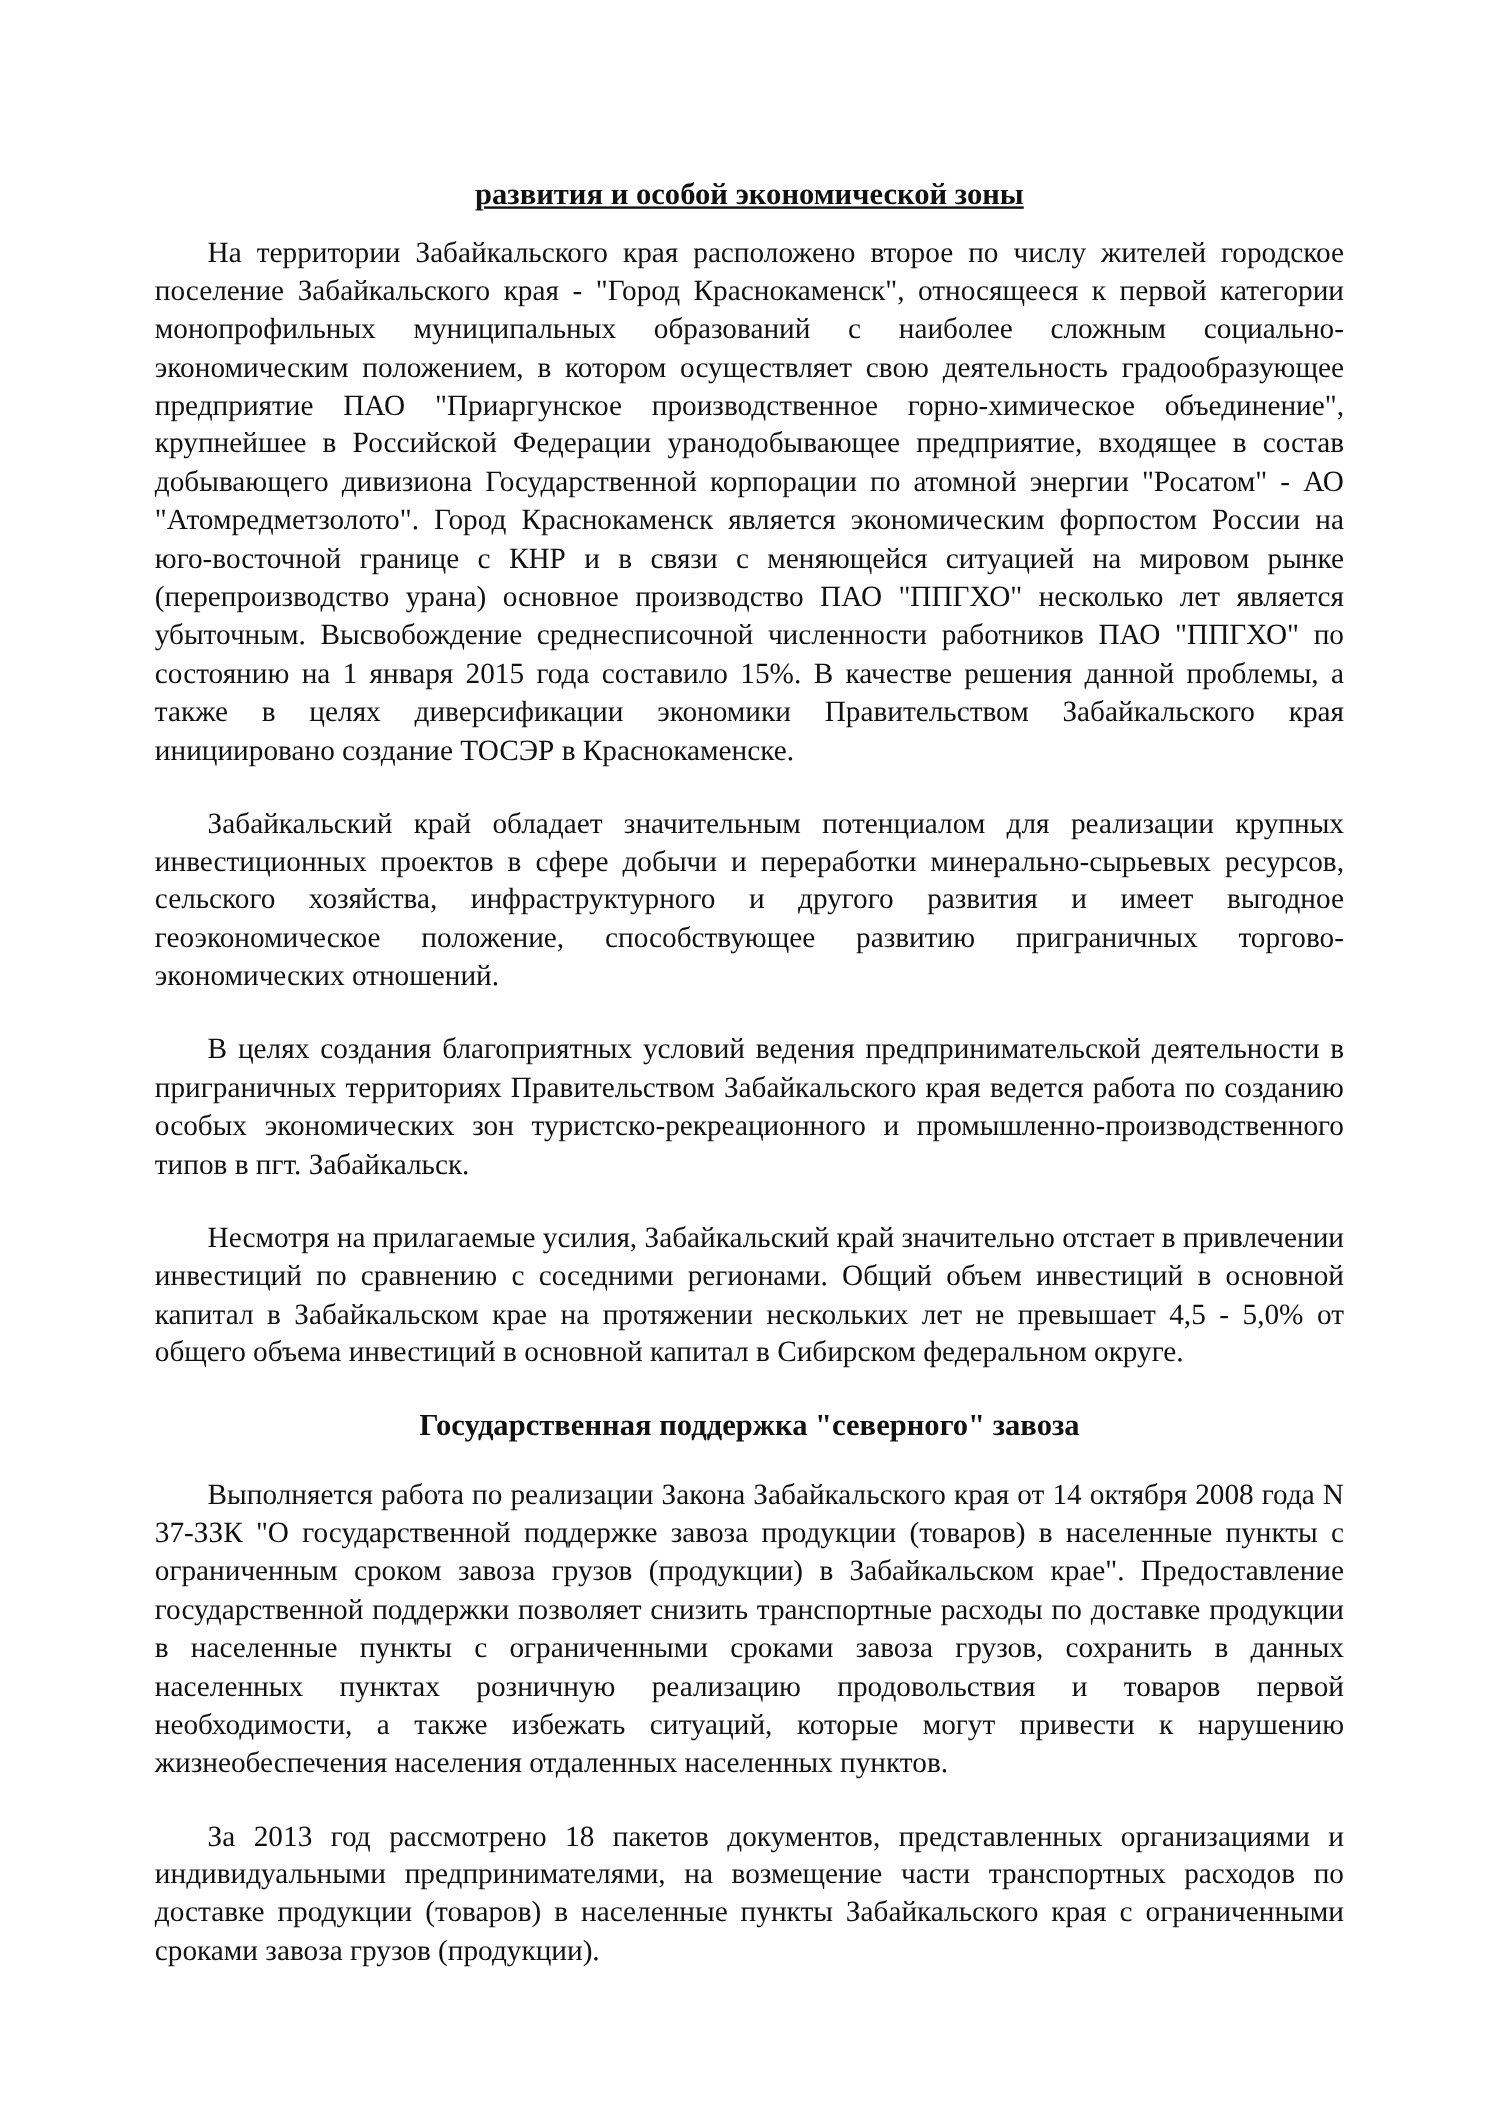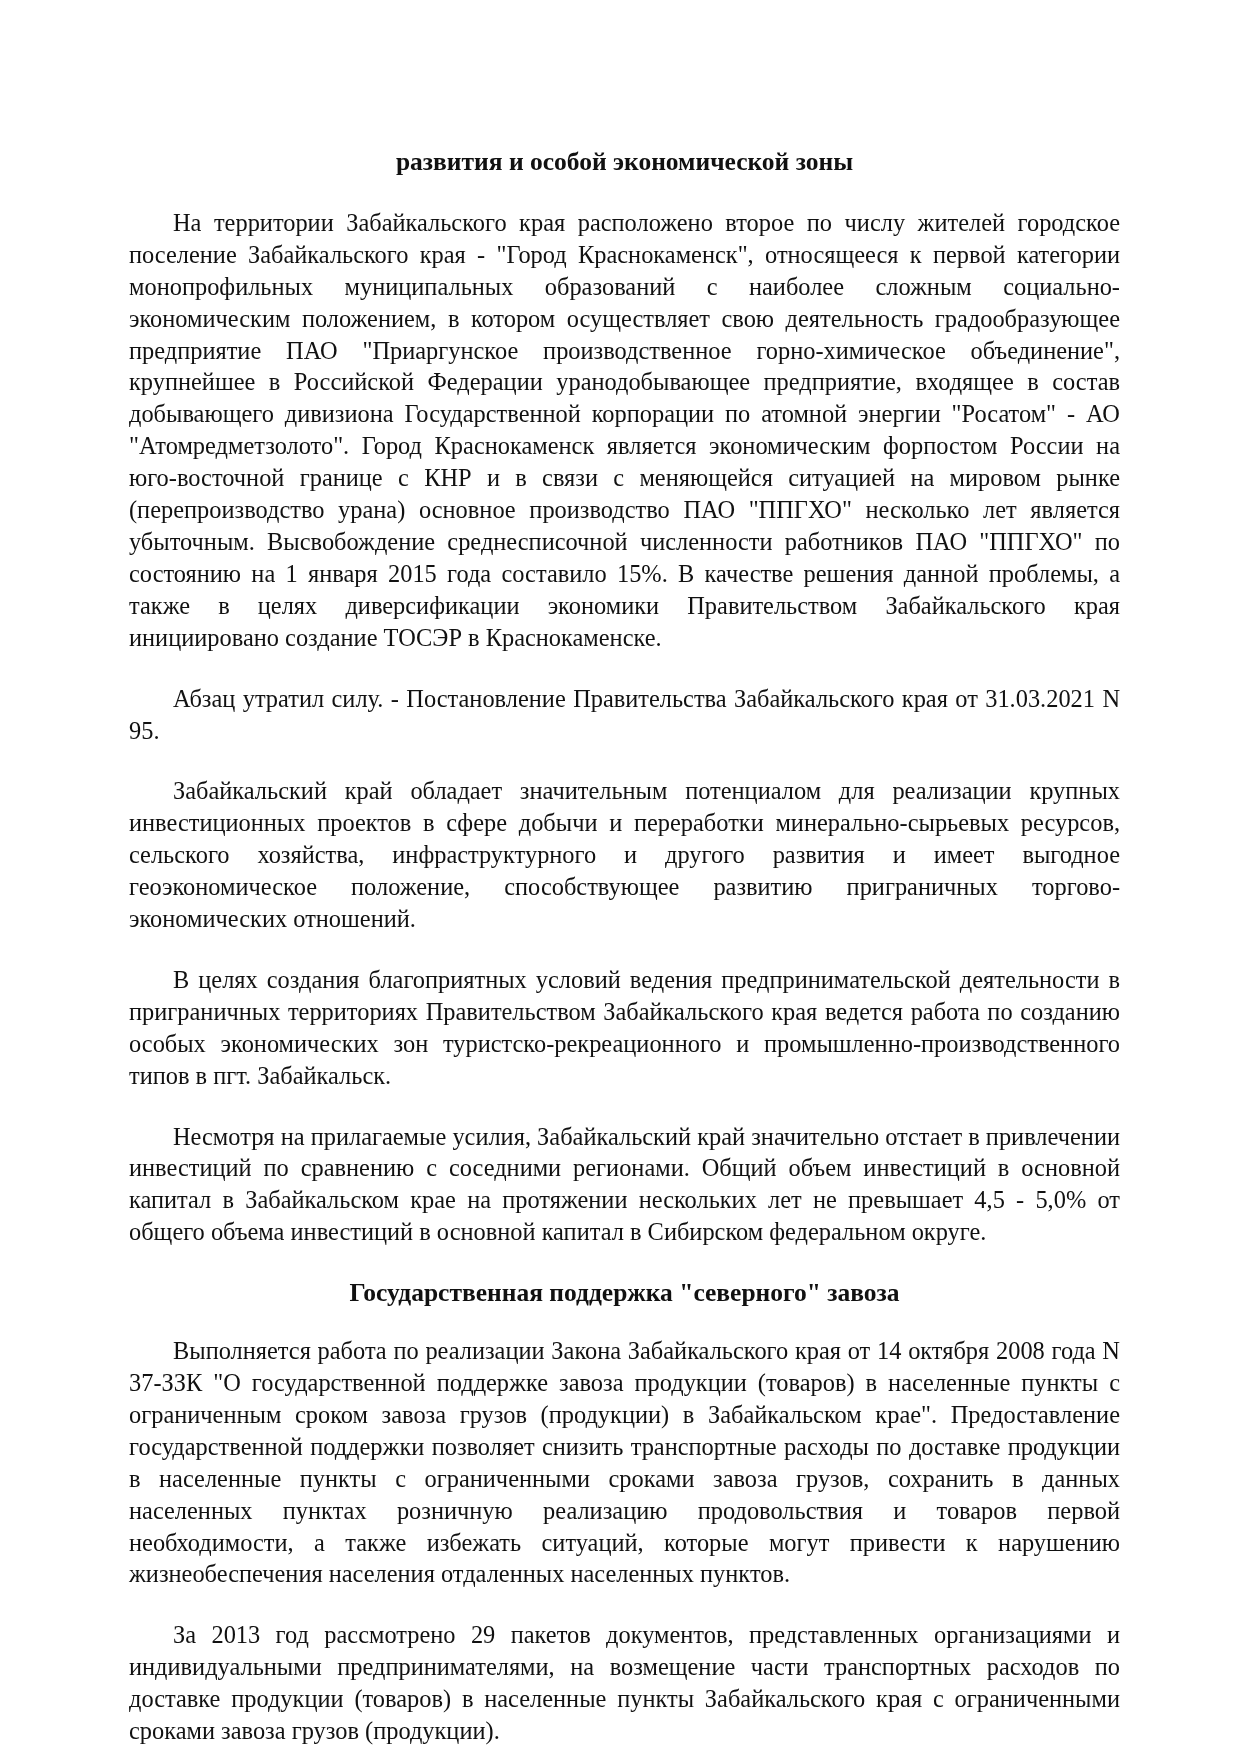--- a/index.html
+++ b/index.html
@@ -13,36 +13,35 @@
       font-size: 24.4px;
       line-height: 31.9px;
       color: #111111;
     }
     .heading {
       font-weight: bold;
       text-align: center;
       font-size: 25.5px;
       margin: 0;
     }
-    .heading.h1 { margin-bottom: 29px; }
+    .heading.h1 { margin-bottom: 17px; text-decoration: underline; }
     .heading.h2 { margin-top: 23px; margin-bottom: 26px; }
     .para {
       margin: 0 0 29px 0;
       text-indent: 44px;
       text-align: justify;
     }
   </style>
 </head>
 <body>
 
 <div class="page">
   <h2 class="heading h1">развития и особой экономической зоны</h2>
   <p class="para">На территории Забайкальского края расположено второе по числу жителей городское поселение Забайкальского края - "Город Краснокаменск", относящееся к первой категории монопрофильных муниципальных образований с наиболее сложным социально-экономическим положением, в котором осуществляет свою деятельность градообразующее предприятие ПАО "Приаргунское производственное горно-химическое объединение", крупнейшее в Российской Федерации уранодобывающее предприятие, входящее в состав добывающего дивизиона Государственной корпорации по атомной энергии "Росатом" - АО "Атомредметзолото". Город Краснокаменск является экономическим форпостом России на юго-восточной границе с КНР и в связи с меняющейся ситуацией на мировом рынке (перепроизводство урана) основное производство ПАО "ППГХО" несколько лет является убыточным. Высвобождение среднесписочной численности работников ПАО "ППГХО" по состоянию на 1 января 2015 года составило 15%. В качестве решения данной проблемы, а также в целях диверсификации экономики Правительством Забайкальского края инициировано создание ТОСЭР в Краснокаменске.</p>
-  <p class="para">Абзац утратил силу. - Постановление Правительства Забайкальского края от 31.03.2021 N 95.</p>
   <p class="para">Забайкальский край обладает значительным потенциалом для реализации крупных инвестиционных проектов в сфере добычи и переработки минерально-сырьевых ресурсов, сельского хозяйства, инфраструктурного и другого развития и имеет выгодное геоэкономическое положение, способствующее развитию приграничных торгово-экономических отношений.</p>
   <p class="para">В целях создания благоприятных условий ведения предпринимательской деятельности в приграничных территориях Правительством Забайкальского края ведется работа по созданию особых экономических зон туристско-рекреационного и промышленно-производственного типов в пгт. Забайкальск.</p>
   <p class="para">Несмотря на прилагаемые усилия, Забайкальский край значительно отстает в привлечении инвестиций по сравнению с соседними регионами. Общий объем инвестиций в основной капитал в Забайкальском крае на протяжении нескольких лет не превышает 4,5 - 5,0% от общего объема инвестиций в основной капитал в Сибирском федеральном округе.</p>
 
   <h2 class="heading h2">Государственная поддержка "северного" завоза</h2>
   <p class="para">Выполняется работа по реализации Закона Забайкальского края от 14 октября 2008 года N 37-ЗЗК "О государственной поддержке завоза продукции (товаров) в населенные пункты с ограниченным сроком завоза грузов (продукции) в Забайкальском крае". Предоставление государственной поддержки позволяет снизить транспортные расходы по доставке продукции в населенные пункты с ограниченными сроками завоза грузов, сохранить в данных населенных пунктах розничную реализацию продовольствия и товаров первой необходимости, а также избежать ситуаций, которые могут привести к нарушению жизнеобеспечения населения отдаленных населенных пунктов.</p>
-  <p class="para">За 2013 год рассмотрено 29 пакетов документов, представленных организациями и индивидуальными предпринимателями, на возмещение части транспортных расходов по доставке продукции (товаров) в населенные пункты Забайкальского края с ограниченными сроками завоза грузов (продукции).</p>
+  <p class="para">За 2013 год рассмотрено 18 пакетов документов, представленных организациями и индивидуальными предпринимателями, на возмещение части транспортных расходов по доставке продукции (товаров) в населенные пункты Забайкальского края с ограниченными сроками завоза грузов (продукции).</p>
 
 </div>
 
 </body></html>

